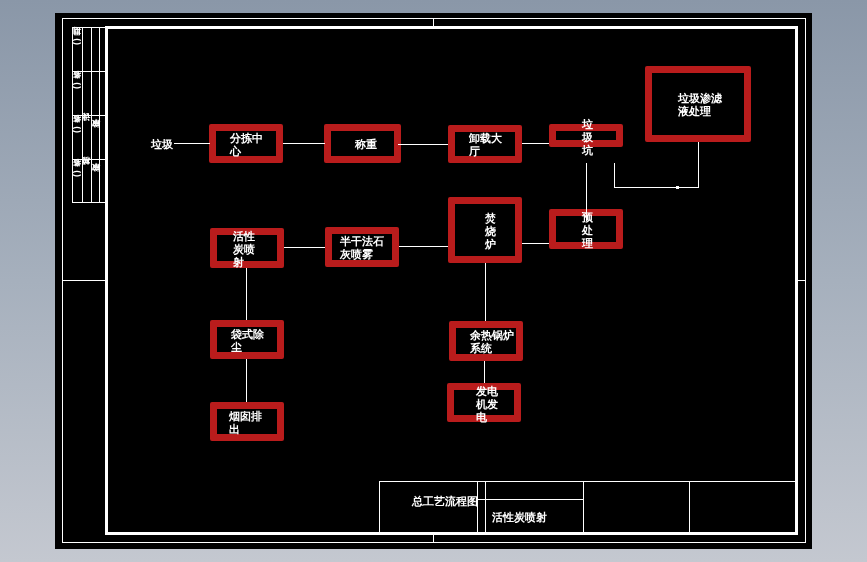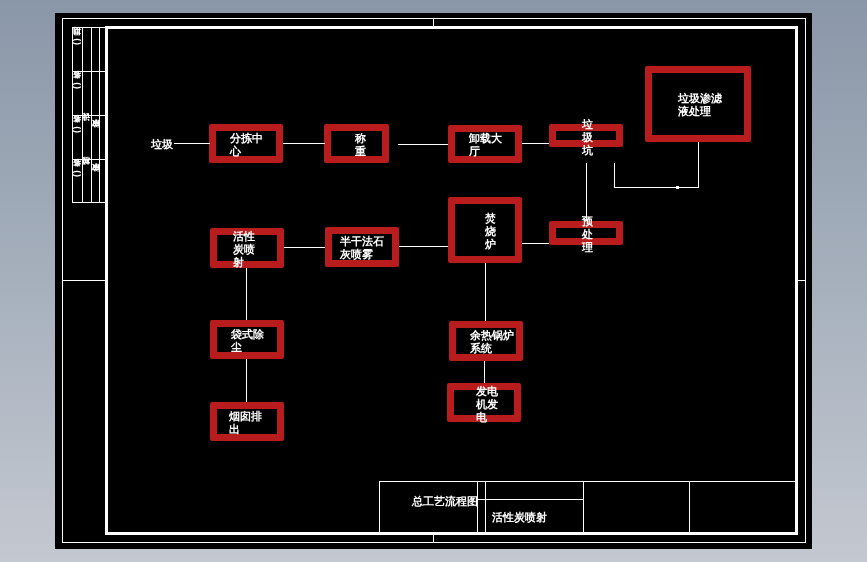--- a/index.html
+++ b/index.html
@@ -53,33 +53,33 @@
   <div class="abs side-text" style="left:0;top:142px;">(签名)</div>
   <div class="abs side-text" style="left:9px;top:144px;">校对</div>
   <div class="abs side-text" style="left:19px;top:151px;">审核</div>
 </div>
 
 <div class="abs label" style="left:151px;top:137px;">垃圾</div>
 
 <div class="abs box" style="left:209px;top:124px;width:74px;height:39px;">
   <div class="txt">分拣中心</div>
 </div>
-<div class="abs box" style="left:324px;top:124px;width:65px;height:39px;">
+<div class="abs box" style="left:324px;top:124px;width:77px;height:39px;">
   <div class="txt" style="padding-left:24px">称重</div>
 </div>
 <div class="abs box" style="left:448px;top:125px;width:74px;height:38px;">
   <div class="txt">卸载大厅</div>
 </div>
 <div class="abs box" style="left:549px;top:124px;width:74px;height:23px;">
   <div class="txt" style="padding-left:26px;padding-right:22px">垃圾坑</div>
 </div>
 <div class="abs box" style="left:645px;top:66px;width:106px;height:76px;">
   <div class="txt" style="padding-left:26px;padding-right:18px">垃圾渗滤液处理</div>
 </div>
-<div class="abs box" style="left:549px;top:221px;width:74px;height:24px;">
+<div class="abs box" style="left:549px;top:209px;width:74px;height:40px;">
   <div class="txt" style="padding-left:26px;padding-right:22px">预处理</div>
 </div>
 <div class="abs box" style="left:448px;top:197px;width:74px;height:66px;">
   <div class="txt" style="padding-left:30px;padding-right:16px">焚烧炉</div>
 </div>
 <div class="abs box" style="left:325px;top:227px;width:74px;height:40px;">
   <div class="txt" style="padding-left:8px;padding-right:6px">半干法石灰喷雾</div>
 </div>
 <div class="abs box" style="left:210px;top:228px;width:74px;height:40px;">
   <div class="txt" style="padding-left:16px;padding-right:14px">活性炭喷射</div>

